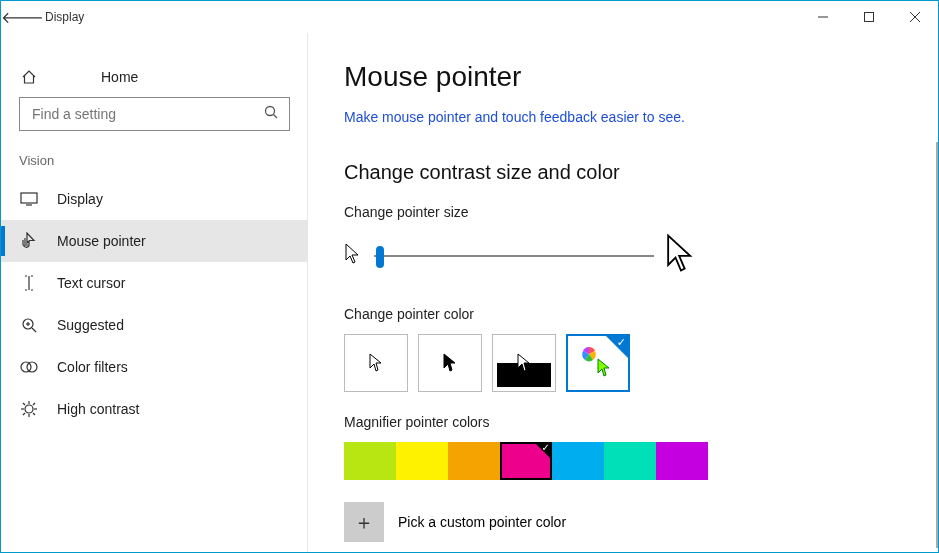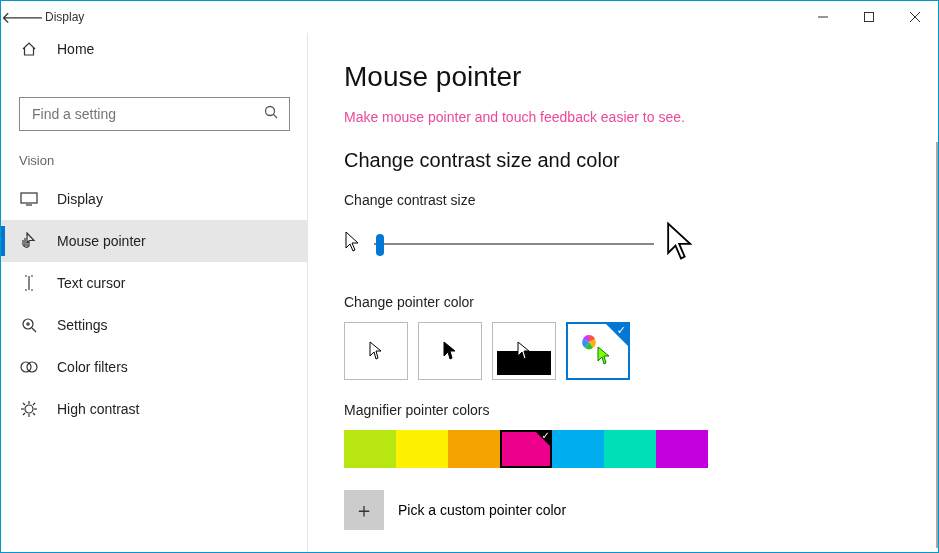--- a/index.html
+++ b/index.html
@@ -6,35 +6,35 @@
   body { margin:0; width:939px; height:553px; border:1px solid #0099cc; background:#fff; overflow:hidden; display:flex; flex-direction:column; }
   .titlebar { height:32px; display:flex; align-items:center; background:#fff; }
   .titlebar .back { width:40px; text-align:center; font-size:16px; color:#333; cursor:pointer; }
   .titlebar .title { font-size:12px; color:#333; padding-left:4px; }
   .titlebar .spacer { flex:1; }
   .titlebar .win-btn { width:46px; height:32px; display:flex; align-items:center; justify-content:center; color:#333; cursor:pointer; }
   .titlebar svg { stroke:#333; }
   .body { flex:1; display:flex; min-height:0; }
   .sidebar { width:307px; background:#fff; padding:8px 0 0 0; position:relative; }
   .sidebar::after { content:""; position:absolute; right:0; top:0; bottom:0; width:1px; background:#e6e6e6; }
-  .home-row { display:flex; align-items:flex-start; height:44px; padding:0 18px; cursor:pointer; font-size:14px; color:#222; }
+  .home-row { display:flex; align-items:flex-end; height:44px; padding:0 18px; cursor:pointer; font-size:14px; color:#222;gap:44px; }
   .home-row .icon { width:20px; margin-right:18px; display:flex; align-items:center; justify-content:center; }
   .search-wrap { padding:0 18px; margin-top:12px; }
   .search { height:34px; border:1px solid #888; display:flex; align-items:center; padding:0 10px; background:#fff; }
   .search input { flex:1; border:none; outline:none; font-size:14px; color:#666; background:transparent; }
   .search .sicon { color:#666; }
   .category { font-weight:600; font-size:14px; padding:22px 18px 8px 18px; }
   .group-label { font-size:13px; color:#666; padding:22px 18px 10px 18px; }
   .nav-item { display:flex; align-items:center; height:42px; padding:0 18px; font-size:14px; color:#222; cursor:pointer; position:relative; }
   .nav-item.selected { background:#e6e6e6; }
   .nav-item.selected::before { content:""; position:absolute; left:0; top:6px; bottom:6px; width:4px; background:#0078d4; }
   .nav-item .icon { width:20px; margin-right:18px; display:flex; align-items:center; justify-content:center; }
   .content { flex:1; padding:28px 36px 10px 36px; overflow-y:auto; position:relative; }
   .content h1 { font-size:28px; font-weight:400; margin:0 0 16px 0; color:#111; }
-  .desc { font-size:14px; color:#ec4899; margin-bottom:24px; }
+  .desc { font-size:14px; color:#1d4ed8; margin-bottom:36px; }
   .section-h { font-size:20px; font-weight:400; margin:0 0 20px 0; color:#111; }
   .setting-label { font-size:14px; color:#222; margin-bottom:12px; }
   .slider-row { display:flex; align-items:center; margin-bottom:26px; }
   .small-cursor { width:20px; margin-right:10px; }
   .big-cursor { width:36px; margin-left:10px; }
   .slider-track { position:relative; width:280px; height:2px; background:#888; cursor:pointer; }
   .slider-thumb { position:absolute; left:2px; top:-9px; width:8px; height:22px; border-radius:4px; background:#0078d4; }
   .color-options { display:flex; gap:10px; margin-bottom:22px; }
   .opt { width:64px; height:58px; border:1px solid #bbb; display:flex; align-items:center; justify-content:center; cursor:pointer; position:relative; background:#fff; }
   .opt.selected { border:2px solid #0078d4; }
@@ -124,21 +124,21 @@
     </div>
     <div class="nav-item">
       <span class="icon">
           <svg width="16" height="16" viewBox="0 0 16 16" fill="none" stroke="#333" stroke-width="1.2">
             <circle cx="7" cy="7" r="5"></circle>
             <line x1="11" y1="11" x2="15" y2="15"></line>
             <line x1="5" y1="7" x2="9" y2="7"></line>
             <line x1="7" y1="5" x2="7" y2="9"></line>
           </svg>
         </span>
-      <span>Settings</span>
+      <span>Suggested</span>
     </div>
     <div class="nav-item">
       <span class="icon">
           <svg width="18" height="16" viewBox="0 0 18 16" fill="none" stroke="#333" stroke-width="1.2">
             <circle cx="6" cy="8" r="5"></circle>
             <circle cx="12" cy="8" r="5"></circle>
           </svg>
         </span>
       <span>Color filters</span>
     </div>
@@ -158,21 +158,21 @@
         </span>
       <span>High contrast</span>
     </div>
   </div>
 
   <div class="content">
     <h1>Mouse pointer</h1>
     <div class="desc">Make mouse pointer and touch feedback easier to see.</div>
     <div class="section-h">Change contrast size and color</div>
 
-    <div class="setting-label">Change contrast size</div>
+    <div class="setting-label">Change pointer size</div>
     <div class="slider-row">
       <span class="small-cursor"><svg width="18" height="24" viewBox="0 0 18 24">
             <path d="M2 2 L2 18 L6 14 L9 21 L11 20 L8 13 L14 13 Z" fill="#fff" stroke="#000" stroke-width="1"></path>
           </svg></span>
       <div class="slider-track">
         <div class="slider-thumb"></div>
       </div>
       <span class="big-cursor"><svg width="34" height="44" viewBox="0 0 18 24">
             <path d="M2 2 L2 18 L6 14 L9 21 L11 20 L8 13 L14 13 Z" fill="#fff" stroke="#000" stroke-width="1"></path>
           </svg></span>

